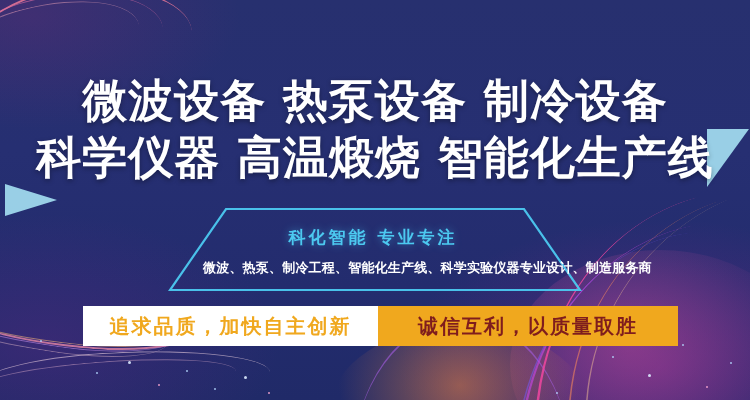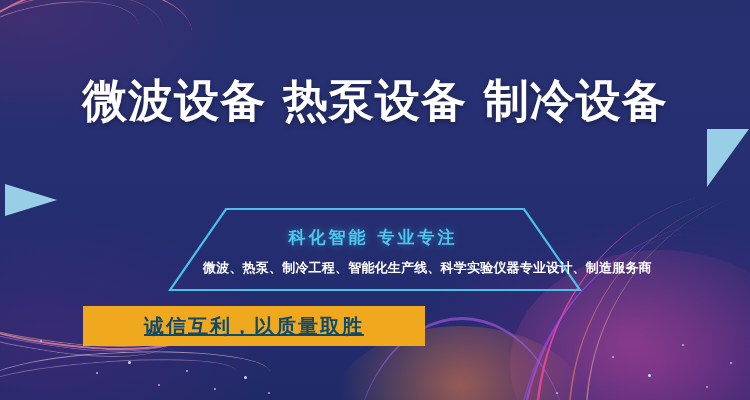--- a/index.html
+++ b/index.html
@@ -193,24 +193,23 @@
     font-weight: bold;
     letter-spacing: 2px;
     white-space: nowrap;
   }
   .slogan-left {
     width: 295px;
     background: #ffffff;
     color: #f0a81e;
   }
   .slogan-right {
-    width: 342px;
+    width: 300px;
     background: #f0a81e;
-    color: #0c4a6e;
-    text-decoration: underline;
+    color: #7f1d1d;
   }
 </style>
 </head>
 <body>
 
 <div id="banner">
 
   <div class="tl-ribbon"></div>
   <div class="tl-ribbon b"></div>
   <div class="tl-ribbon c"></div>
@@ -245,27 +244,29 @@
   <div class="dot pink" style="left:706px; top:386px;"></div>
   <div class="dot" style="left:730px; top:362px;"></div>
   <div class="dot" style="left:40px;  top:340px;"></div>
   <div class="dot" style="left:556px; top:392px;"></div>
 
   <div class="arrow-left"></div>
   <div class="arrow-right"></div>
 
   <div class="headline">
     <div class="line">微波设备  热泵设备  制冷设备</div>
+    <div class="line">科学仪器  高温煅烧  智能化生产线</div>
   </div>
 
   <div class="panel">
     <svg width="414" height="92" viewBox="0 0 414 92" aria-hidden="true">
       <polygon points="58,7 356,7 412,88 2,88" fill="none" stroke="#4cc9f0" stroke-width="2.2" opacity="0.95"></polygon>
     </svg>
     <div class="panel-cyan">科化智能    专业专注</div>
     <div class="panel-sub">微波、热泵、制冷工程、智能化生产线、科学实验仪器专业设计、制造服务商</div>
   </div>
 
   <div class="slogans">
+    <div class="slogan slogan-left">追求品质，加快自主创新</div>
     <div class="slogan slogan-right">诚信互利，以质量取胜</div>
   </div>
 
 </div>
 
 </body></html>

